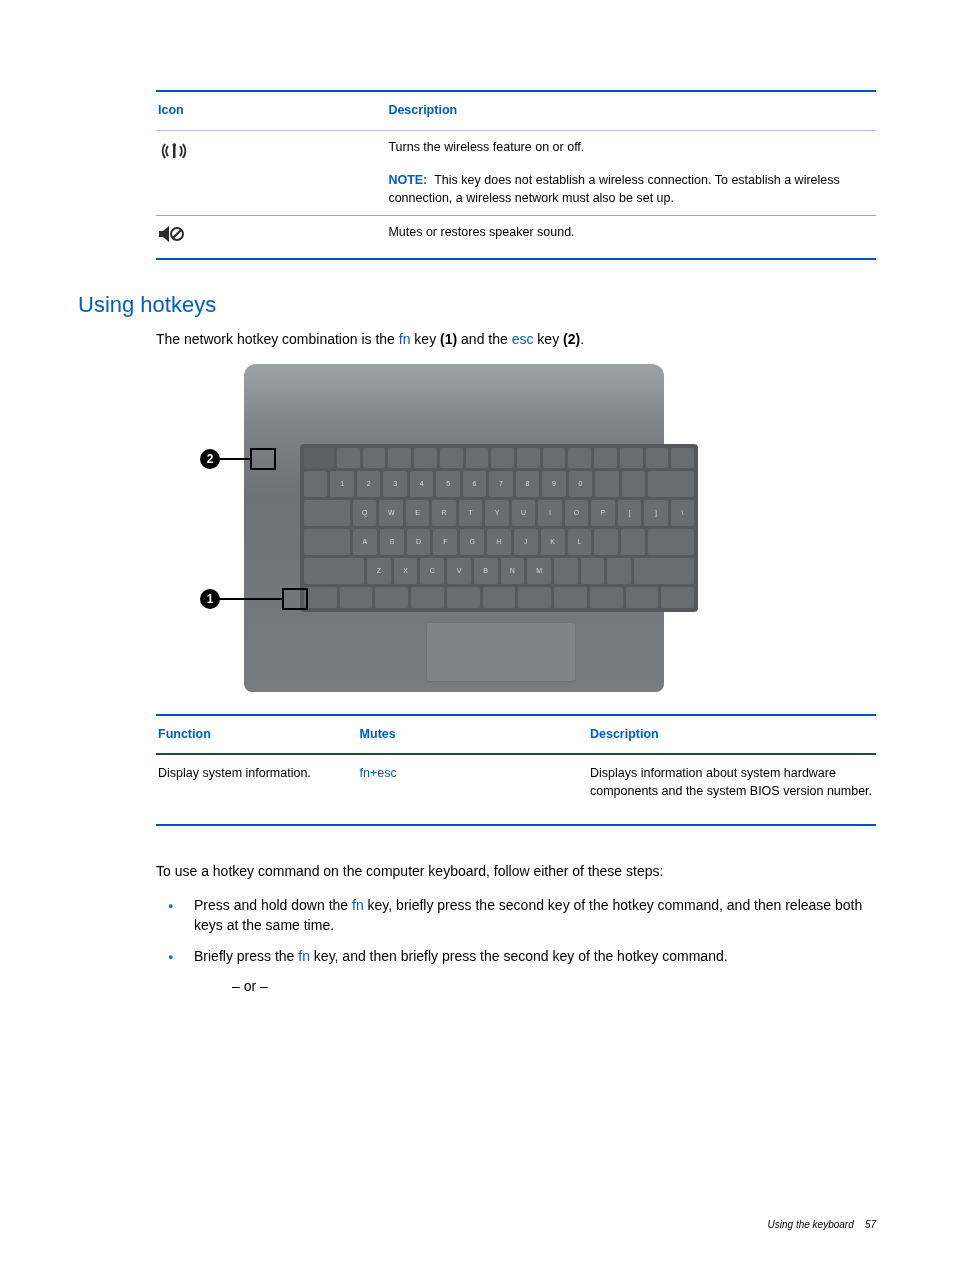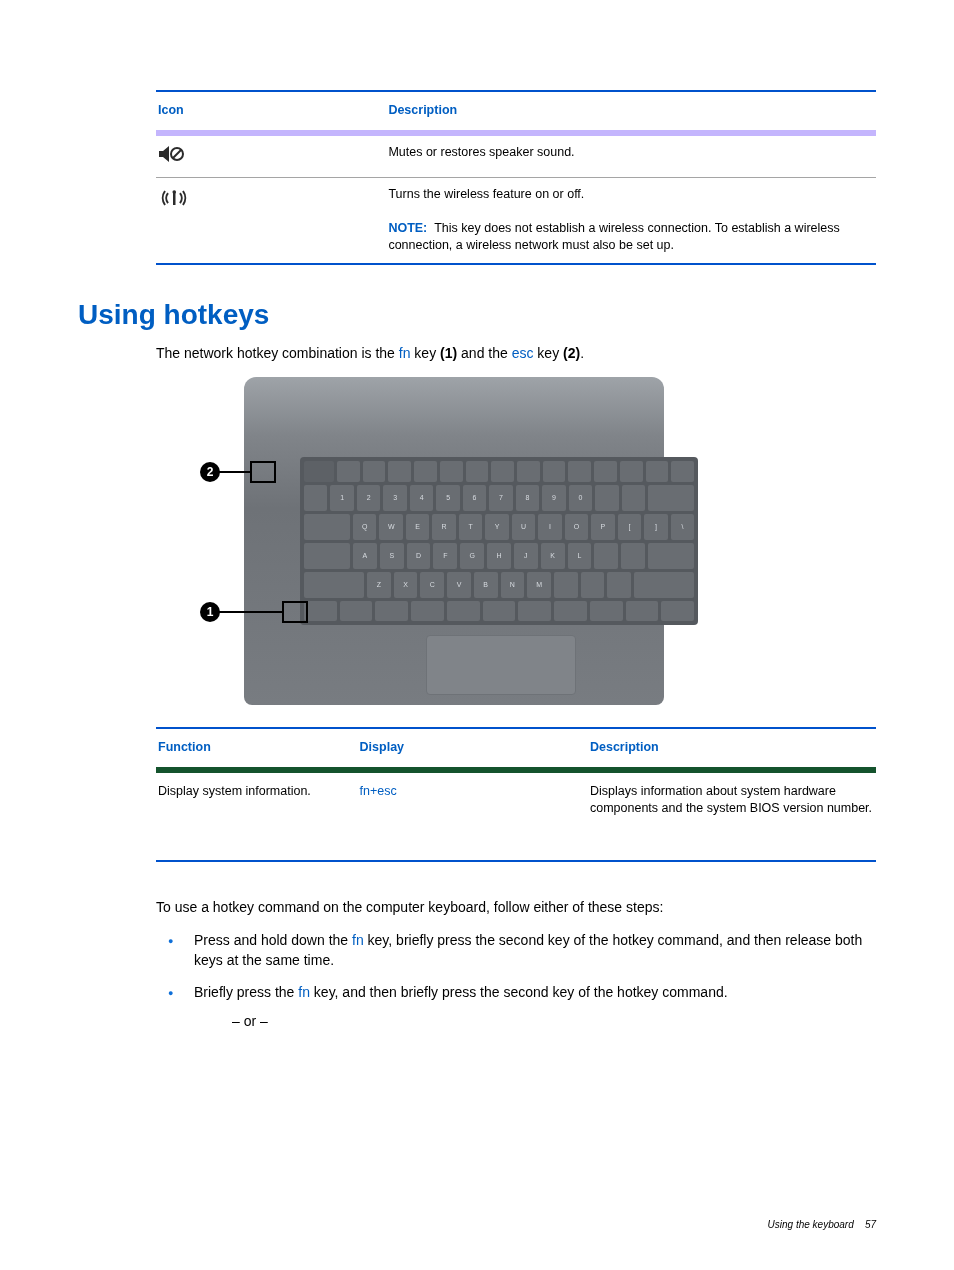--- a/index.html
+++ b/index.html
@@ -23,21 +23,21 @@
     border-collapse: collapse;
     margin-bottom: 30px;
   }
   table.icon-table th, table.icon-table td {
     text-align: left;
     vertical-align: top;
     padding: 8px 2px 8px 2px;
   }
   table.icon-table thead tr {
     border-top: 2px solid #0052cc;
-    border-bottom: 6px solid #c4b5fd;
+    border-bottom: 1px solid #c4b5fd;
   }
   table.icon-table th {
     color: #005ec2;
     font-weight: bold;
     font-size: 12.5px;
     padding-top: 10px;
     padding-bottom: 10px;
   }
   table.icon-table td {
     font-size: 12.5px;
@@ -52,22 +52,22 @@
   .col-desc { width: 68%; }
   .icon-cell {
     padding-left: 2px !important;
     padding-top: 8px !important;
   }
   .note-blue { color: #005ec2; font-weight: bold; }
   .inline-blue { color: #005ec2; }
 
   h2.section-title {
     color: #005ec2;
-    font-size: 28px;
-    font-weight: bold;
+    font-size: 22px;
+    font-weight: normal;
     margin: 24px 0 10px 0;
   }
   .indent-block {
     margin-left: 78px;
   }
   .body-p {
     font-size: 14px;
     margin: 10px 0 14px 0;
   }
   .figure {
@@ -188,30 +188,30 @@
   }
   table.hotkey-table th {
     color: #005ec2;
     font-weight: bold;
     font-size: 12.5px;
     text-align: left;
     padding: 10px 2px;
   }
   table.hotkey-table thead tr {
     border-top: 2px solid #0052cc;
-    border-bottom: 6px solid #14532d;
+    border-bottom: 2px solid #14532d;
   }
   table.hotkey-table tbody tr:last-child {
     border-bottom: 2px solid #0052cc;
   }
   table.hotkey-table td {
     font-size: 12.5px;
     text-align: left;
     vertical-align: top;
-    padding: 10px 2px 42px 2px;
+    padding: 10px 2px 24px 2px;
   }
   .col-func { width: 28%; }
   .col-hotkey { width: 32%; }
   .col-hdesc { width: 40%; }
 
   ul.bullets {
     list-style: none;
     padding: 0;
     margin: 4px 0 0 0;
   }
@@ -256,52 +256,52 @@
           <col class="col-icon">
           <col class="col-desc">
         </colgroup>
       <thead>
         <tr>
           <th>Icon</th>
           <th>Description</th>
         </tr>
       </thead>
       <tbody>
-        <tr class="body-row">
-          <td class="icon-cell">
-            <span class="icon-box">
-              <svg width="28" height="20" viewBox="0 0 28 20">
-                <path d="M1 7 L5 7 L11 2 L11 18 L5 13 L1 13 Z" fill="#2b2b2b"></path>
-                <circle cx="19" cy="10" r="6" fill="none" stroke="#2b2b2b" stroke-width="2"></circle>
-                <line x1="15" y1="14" x2="23" y2="6" stroke="#2b2b2b" stroke-width="2"></line>
-              </svg>
-            </span>
-          </td>
-          <td>Mutes or restores speaker sound.</td>
-        </tr>
         <tr class="body-row">
           <td class="icon-cell">
             <span class="icon-box">
               <svg width="32" height="24" viewBox="0 0 32 24">
                 <path d="M7 5 A12 12 0 0 0 7 19" fill="none" stroke="#2b2b2b" stroke-width="2"></path>
                 <path d="M10 7 A8 8 0 0 0 10 17" fill="none" stroke="#2b2b2b" stroke-width="2"></path>
                 <path d="M25 5 A12 12 0 0 1 25 19" fill="none" stroke="#2b2b2b" stroke-width="2"></path>
                 <path d="M22 7 A8 8 0 0 1 22 17" fill="none" stroke="#2b2b2b" stroke-width="2"></path>
                 <rect x="15" y="6" width="2.5" height="13" fill="#2b2b2b"></rect>
                 <circle cx="16.25" cy="6" r="1.8" fill="#2b2b2b"></circle>
               </svg>
             </span>
           </td>
           <td>
             <div>Turns the wireless feature on or off.</div>
             <div style="margin-top:16px;">
               <span class="note-blue">NOTE:</span>&nbsp;&nbsp;<span>This key does not establish a wireless connection. To establish a wireless connection, a wireless network must also be set up.</span>
             </div>
           </td>
         </tr>
+        <tr class="body-row">
+          <td class="icon-cell">
+            <span class="icon-box">
+              <svg width="28" height="20" viewBox="0 0 28 20">
+                <path d="M1 7 L5 7 L11 2 L11 18 L5 13 L1 13 Z" fill="#2b2b2b"></path>
+                <circle cx="19" cy="10" r="6" fill="none" stroke="#2b2b2b" stroke-width="2"></circle>
+                <line x1="15" y1="14" x2="23" y2="6" stroke="#2b2b2b" stroke-width="2"></line>
+              </svg>
+            </span>
+          </td>
+          <td>Mutes or restores speaker sound.</td>
+        </tr>
       </tbody>
     </table>
   </div>
 
   <h2 class="section-title">Using hotkeys</h2>
 
   <div class="indent-block">
     <p class="body-p">
       <span>The network hotkey combination is the </span><span class="inline-blue">fn</span><span> key </span><b>(1)</b><span> and the </span><span class="inline-blue">esc</span><span> key </span><b>(2)</b><span>.</span>
     </p>
@@ -421,21 +421,21 @@
 
     <table class="hotkey-table">
       <colgroup>
           <col class="col-func">
           <col class="col-hotkey">
           <col class="col-hdesc">
         </colgroup>
       <thead>
         <tr>
           <th>Function</th>
-          <th>Display</th>
+          <th>Mutes</th>
           <th>Description</th>
         </tr>
       </thead>
       <tbody>
         <tr>
           <td>Display system information.</td>
           <td><span class="inline-blue">fn+esc</span></td>
           <td>Displays information about system hardware components and the system BIOS version number.</td>
         </tr>
       </tbody>

